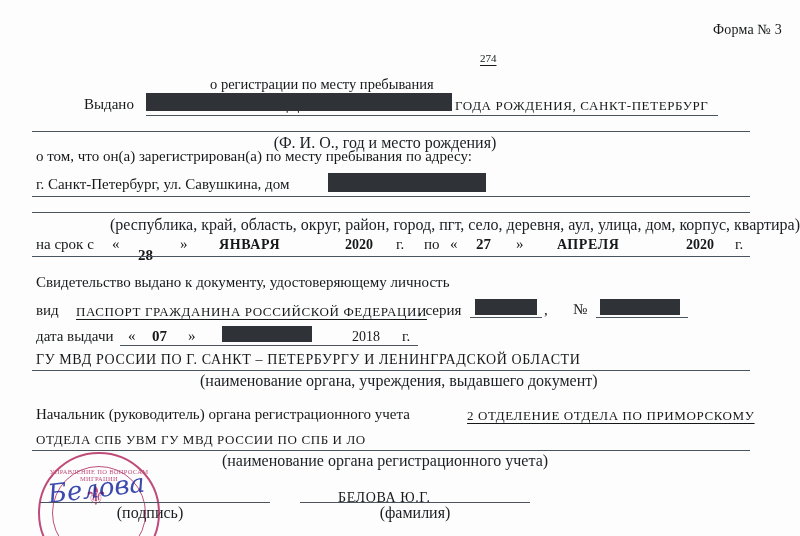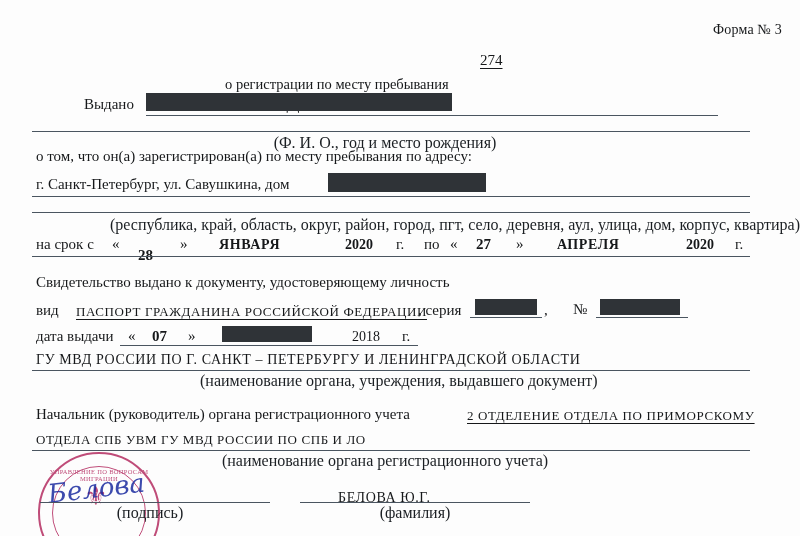--- a/index.html
+++ b/index.html
@@ -34,30 +34,29 @@
     top: 50px;
     font-size: 19px;
     letter-spacing: 2.5px;
     font-weight: 400;
     margin-top: 42px;
   }
   .title-num {
     position: absolute;
     left: 480px;
     top: 52px;
-    font-size: 15px;
+    font-size: 11px;
     text-decoration: underline;
     text-underline-offset: 3px;
   }
   .subtitle {
     position: absolute;
     left: 210px;
     top: 76px;
     font-size: 14.5px;
-    margin-left: 15px;
   }
 
   
   .rule {
     position: absolute;
     border-bottom: 1px solid #4a5560;
     height: 0;
   }
   .redact {
     position: absolute;
@@ -151,20 +150,21 @@
 <div class="page">
 
   <div class="form-no">Форма № 3</div>
 
   <div class="title">СВИДЕТЕЛЬСТВО</div>
   <div class="title-num">274</div>
   <div class="subtitle">о регистрации по месту пребывания</div>
 
   <div class="lbl f15" style="left:84px; top:96px;">Выдано</div>
   <div class="redact" style="left:146px; top:93px; width:306px; height:18px;"></div>
+  <div class="lbl f13 sp" style="left:455px; top:98px;">ГОДА РОЖДЕНИЯ, САНКТ-ПЕТЕРБУРГ</div>
   <div class="rule" style="left:146px; top:115px; width:572px;"></div>
 
   <div class="caption" style="left:235px; top:134px; width:300px;">(Ф. И. О., год и место рождения)</div>
   <div class="rule" style="left:32px; top:131px; width:718px;"></div>
 
   <div class="lbl f15" style="left:36px; top:176px;">г. Санкт-Петербург, ул. Савушкина, дом</div>
 
   <div class="lbl f15" style="left:36px; top:148px;">о том, что он(а) зарегистрирован(а) по месту пребывания по адресу:</div>
   <div class="redact" style="left:328px; top:173px; width:158px; height:19px;"></div>
   <div class="rule" style="left:32px; top:196px; width:718px;"></div>

